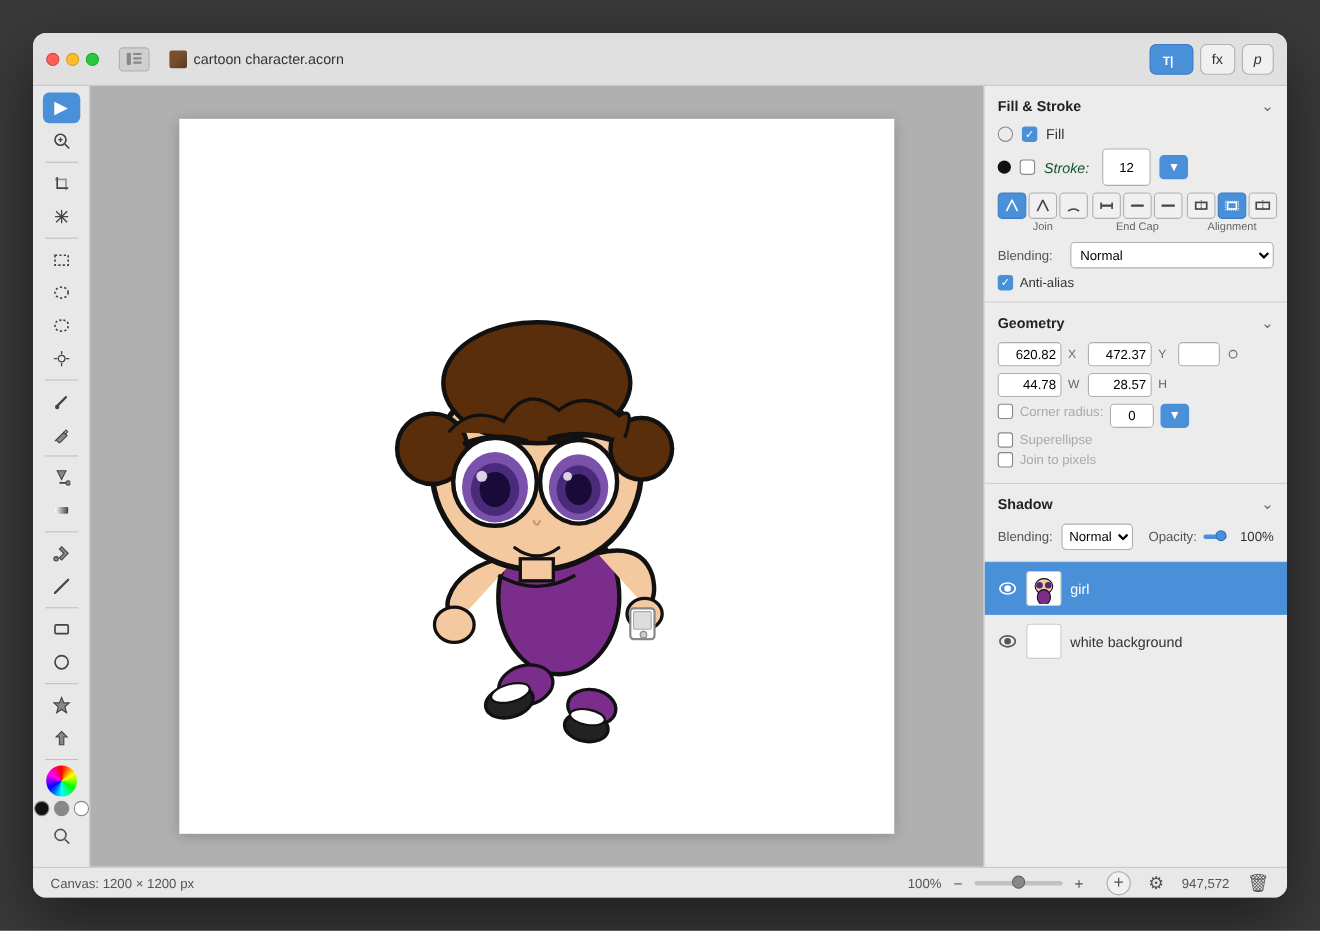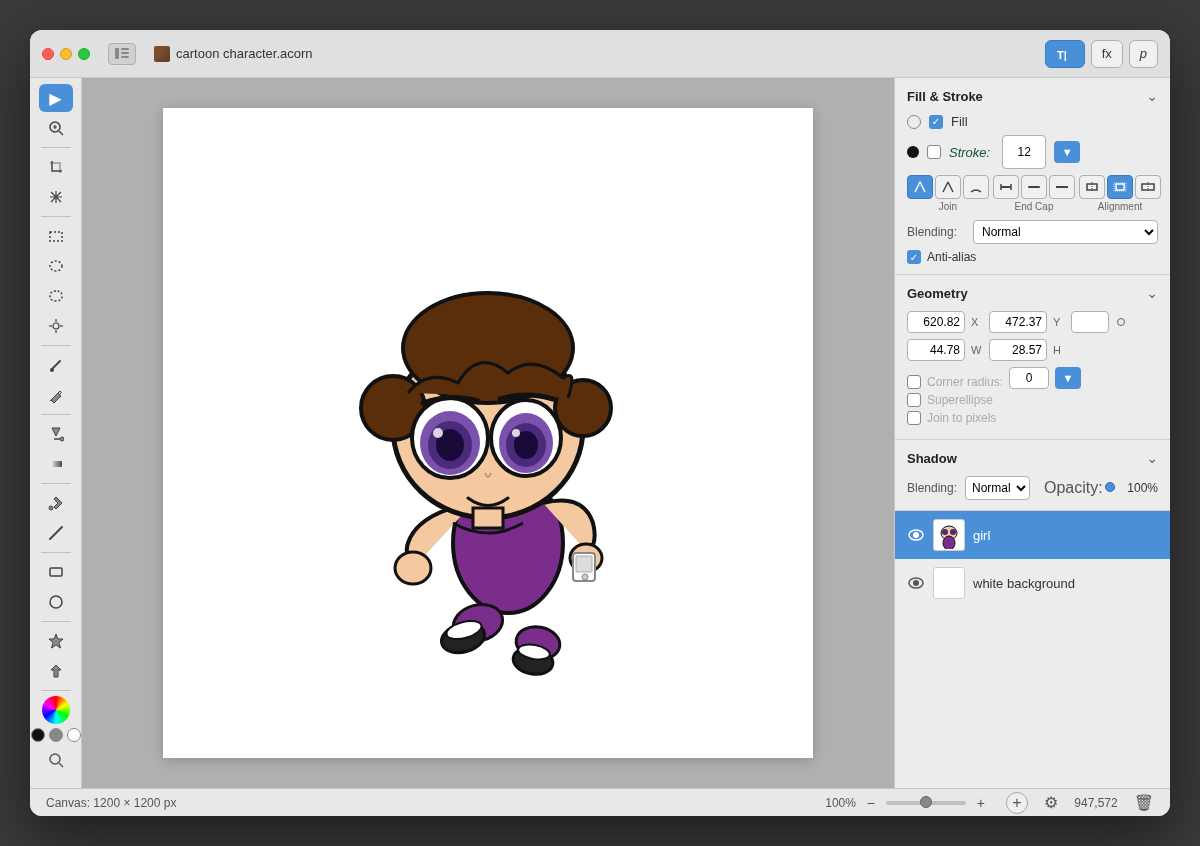--- a/index.html
+++ b/index.html
@@ -360,21 +360,21 @@
       padding: 0 18px;
     }
     .degree-dot {
       width: 8px; height: 8px;
       border-radius: 50%;
       border: 1.5px solid #666;
       margin-left: 2px;
     }
     .corner-row {
       display: flex;
-      align-items: flex-end;
+      align-items: flex-start;
       gap: 6px;
       margin-bottom: 4px;
     }
     .corner-label {
       font-size: 12px;
       color: #aaa;
     }
     .corner-input {
       width: 40px;
       height: 22px;
@@ -408,21 +408,21 @@
     .shadow-select {
       width: 80px;
       height: 24px;
       border: 1px solid #b0b0b0;
       border-radius: 4px;
       background: white;
       font-size: 12px;
       padding: 0 2px;
     }
     .opacity-label {
-      font-size: 16px;
+      font-size: 12px;
       color: #555;
     }
     .opacity-slider {
       width: 60px;
       height: 4px;
       background: #4a90d9;
       border-radius: 2px;
       position: relative;
       cursor: pointer;
     }

